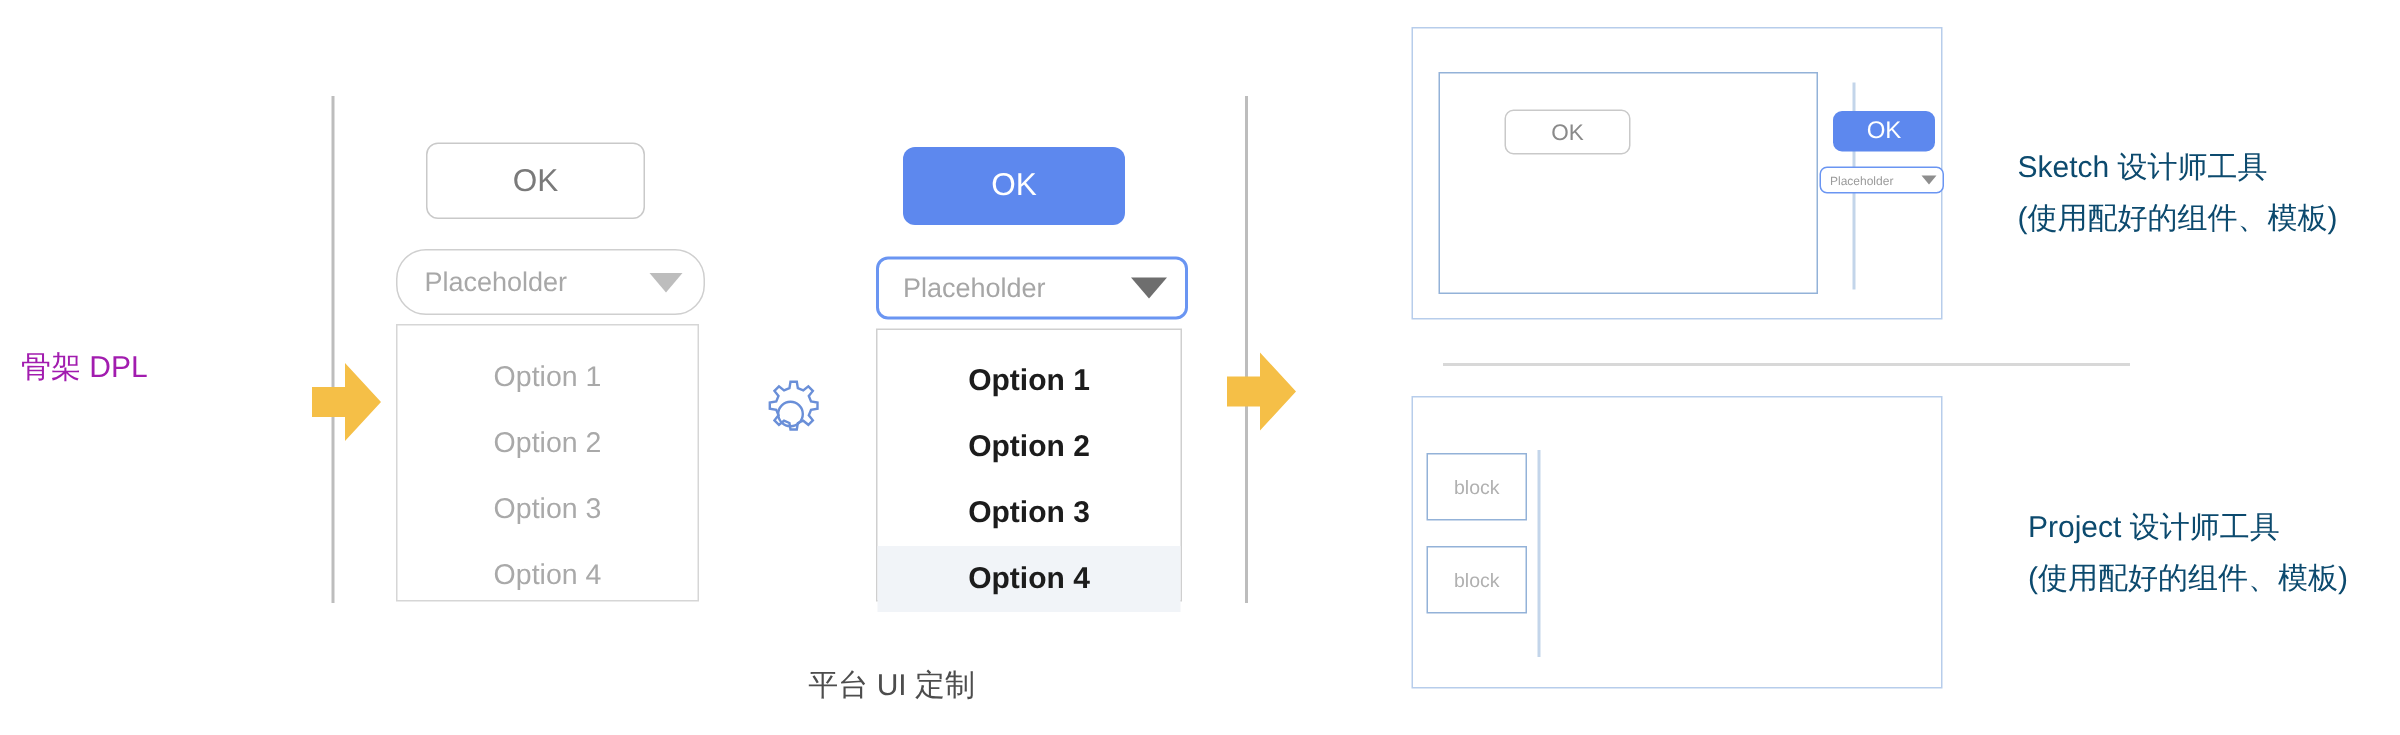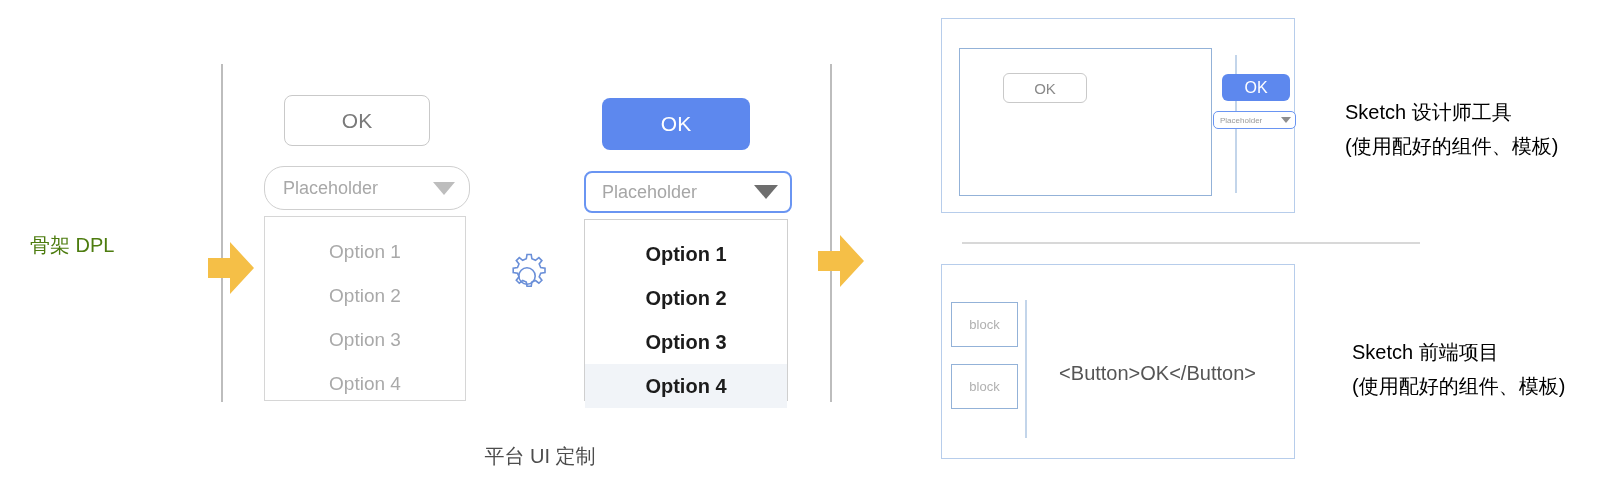--- a/index.html
+++ b/index.html
@@ -30,23 +30,22 @@
     height: 2px;
   }
 
   
   .left-label {
     left: 14px;
     top: 228px;
     width: 210px;
     font-size: 20px;
     line-height: 34px;
-    color: #4d7c0f;
+    color: #a21caf;
     white-space: nowrap;
-    margin-left: 16px;
   }
 
   
   .arrow {
     width: 46px;
     height: 56px;
   }
   .arrow svg { display:block; width:46px; height:56px; }
 
   
@@ -141,21 +140,21 @@
   .list-blue .opt.sel { background: #f1f4f8; }
 
   
   .gear { width: 52px; height: 52px; }
 
   
   .bottom-caption {
     left: 430px;
     top: 443px;
     width: 220px;
-    text-align: center;
+    text-align: right;
     font-size: 20px;
     color: #4d4d4d;
   }
 
   
   .panel {
     border: 1.5px solid #b7cdeb;
     background: #ffffff;
     box-sizing: border-box;
   }
@@ -216,21 +215,21 @@
   .code {
     font-family: "Liberation Sans", "DejaVu Sans", sans-serif;
     font-size: 20px;
     line-height: 28px;
     color: #555555;
     white-space: pre;
   }
   .side-label {
     font-size: 20px;
     line-height: 34px;
-    color: #000000;
+    color: #0c4a6e;
     white-space: nowrap;
   }
 </style>
 </head>
 <body>
 
 <div id="stage">
 
   <div class="abs left-label">
     <div>骨架 DPL</div>
@@ -328,23 +327,22 @@
     <span>block</span>
   </div>
 
   <div class="abs block-box" style="left:951px; top:364px; width:67px; height:45px;">
     <span>block</span>
   </div>
 
   <div class="abs panel-divider" style="left:1025px; top:300px; height:138px;"></div>
 
   <div class="abs code" style="left:1048px; top:303px;">
-    <div>  &lt;Button&gt;OK&lt;/Button&gt;</div>
     
     
   </div>
 
   <div class="abs side-label" style="left:1352px; top:335px;">
-    <div>Sketch 前端项目</div>
+    <div>Project 设计师工具</div>
     <div>(使用配好的组件、模板)</div>
   </div>
 
 </div>
 
 </body></html>

